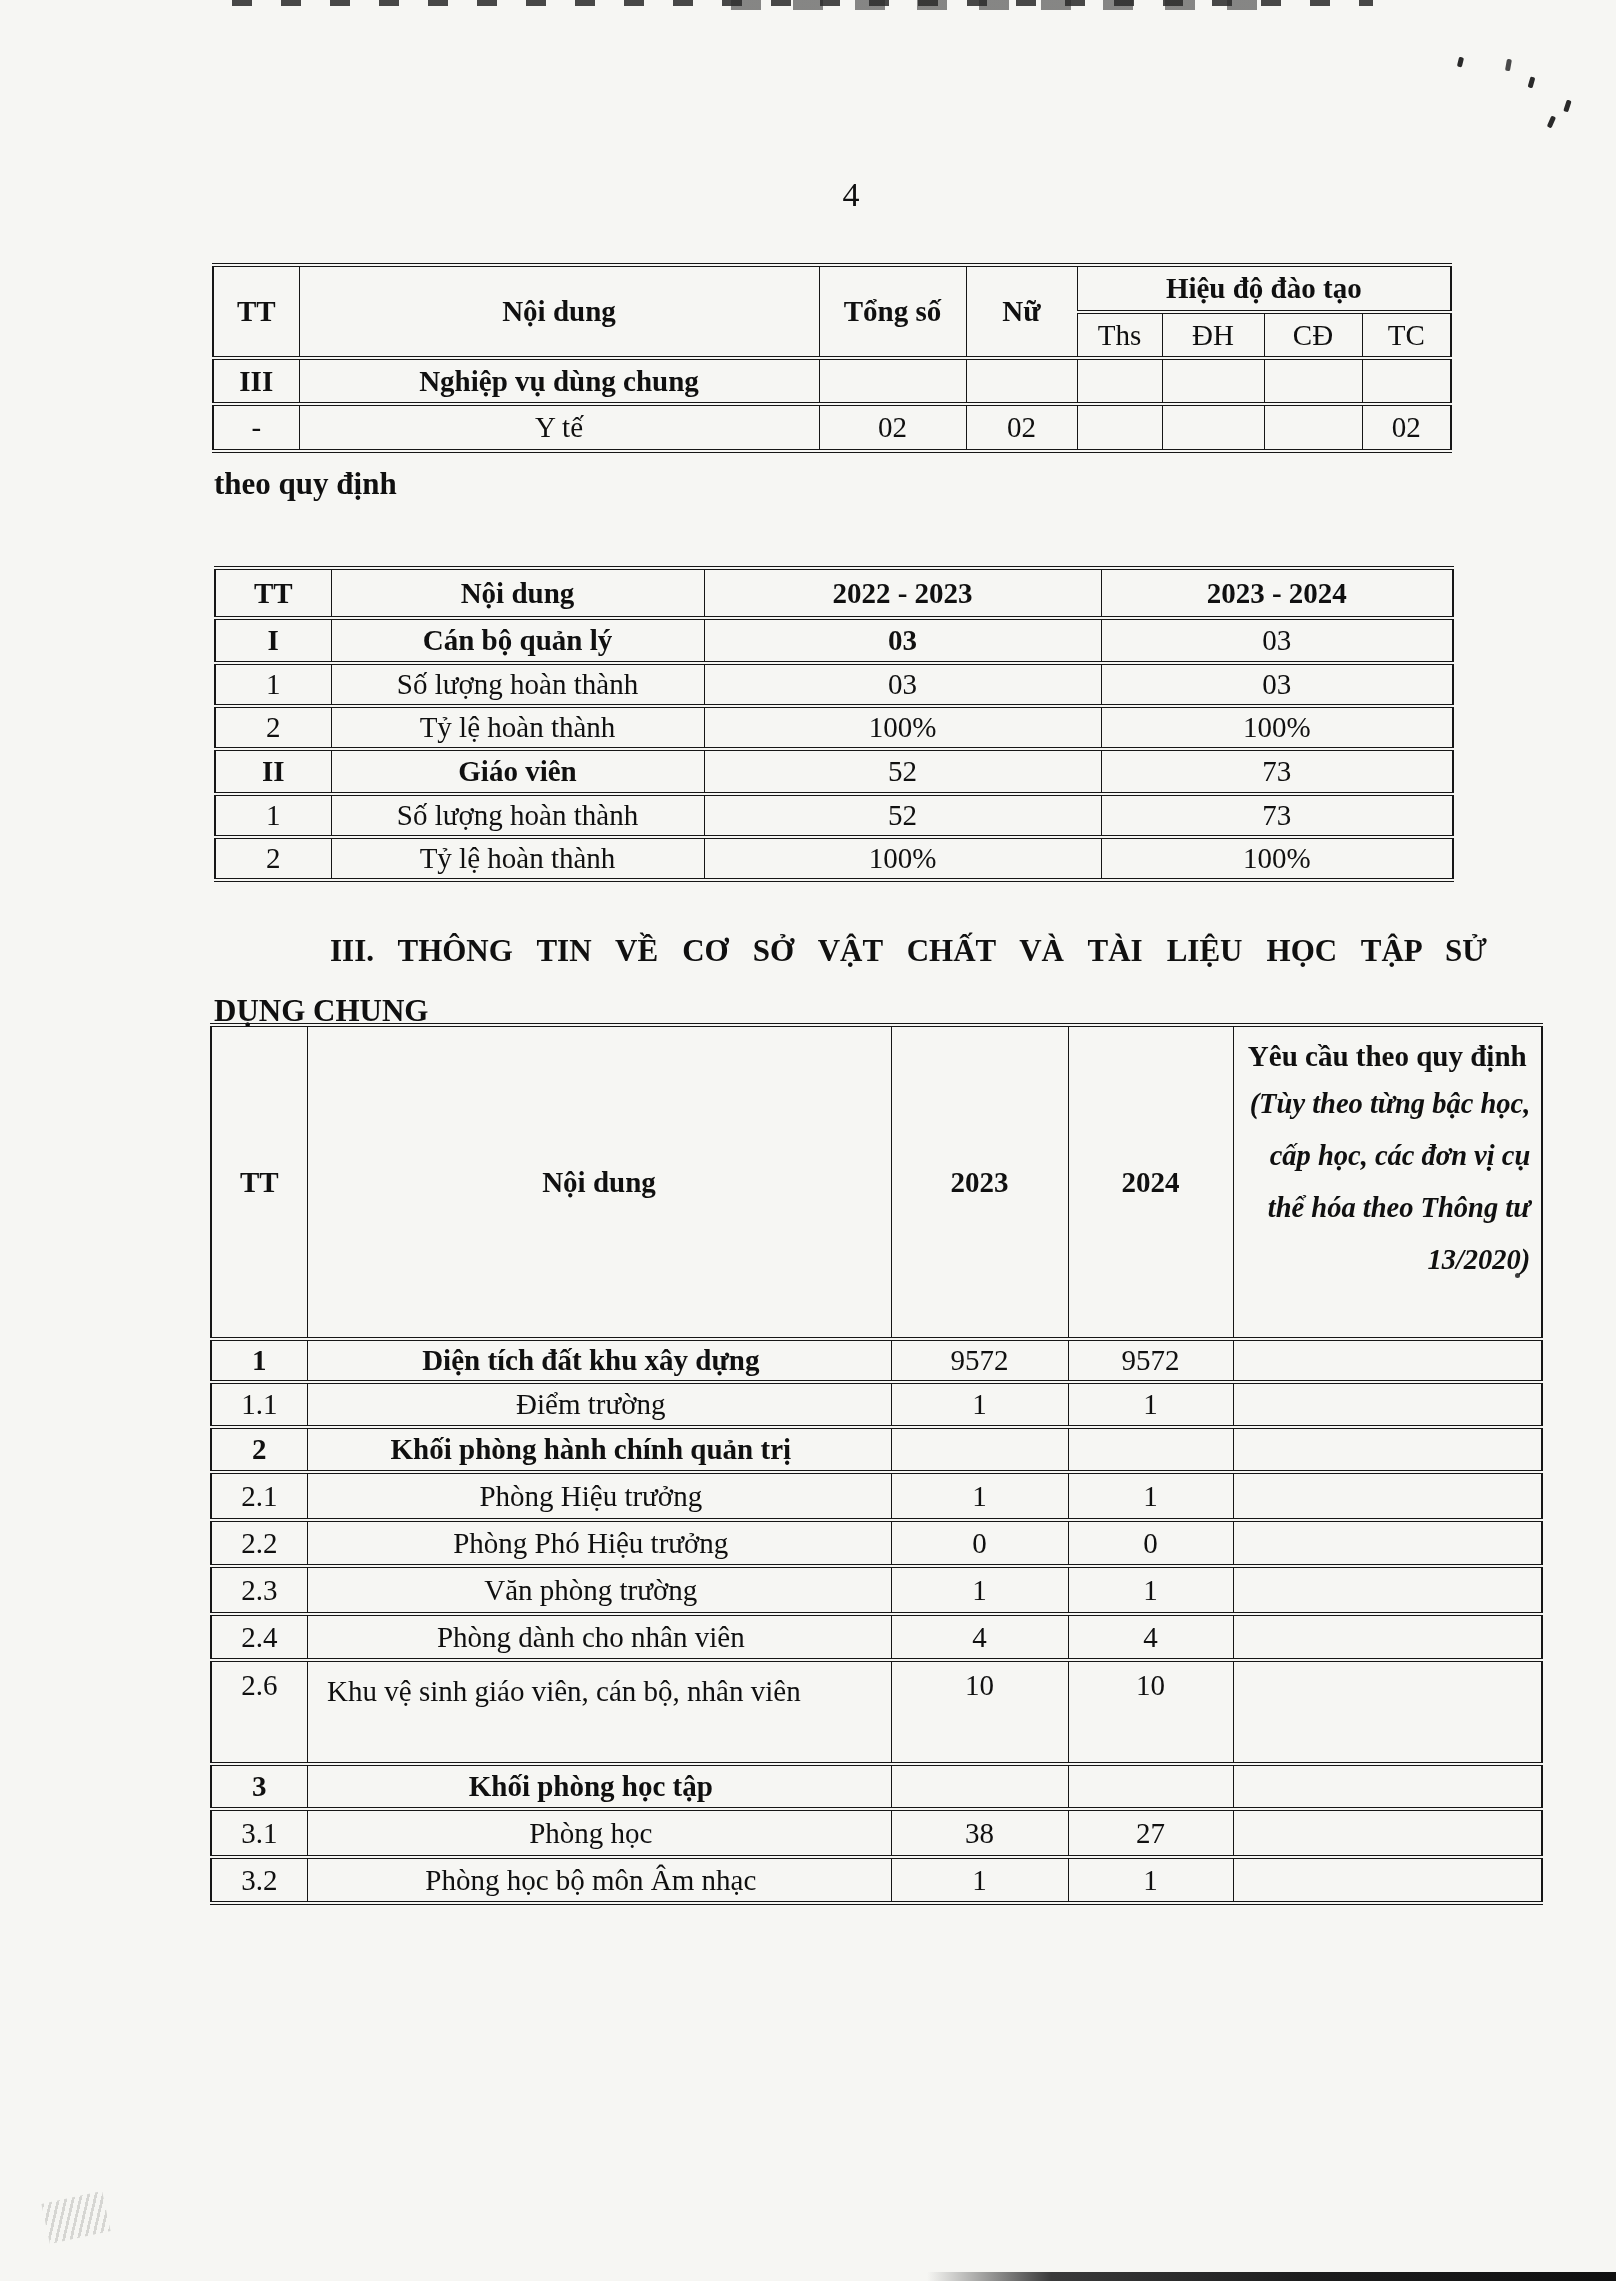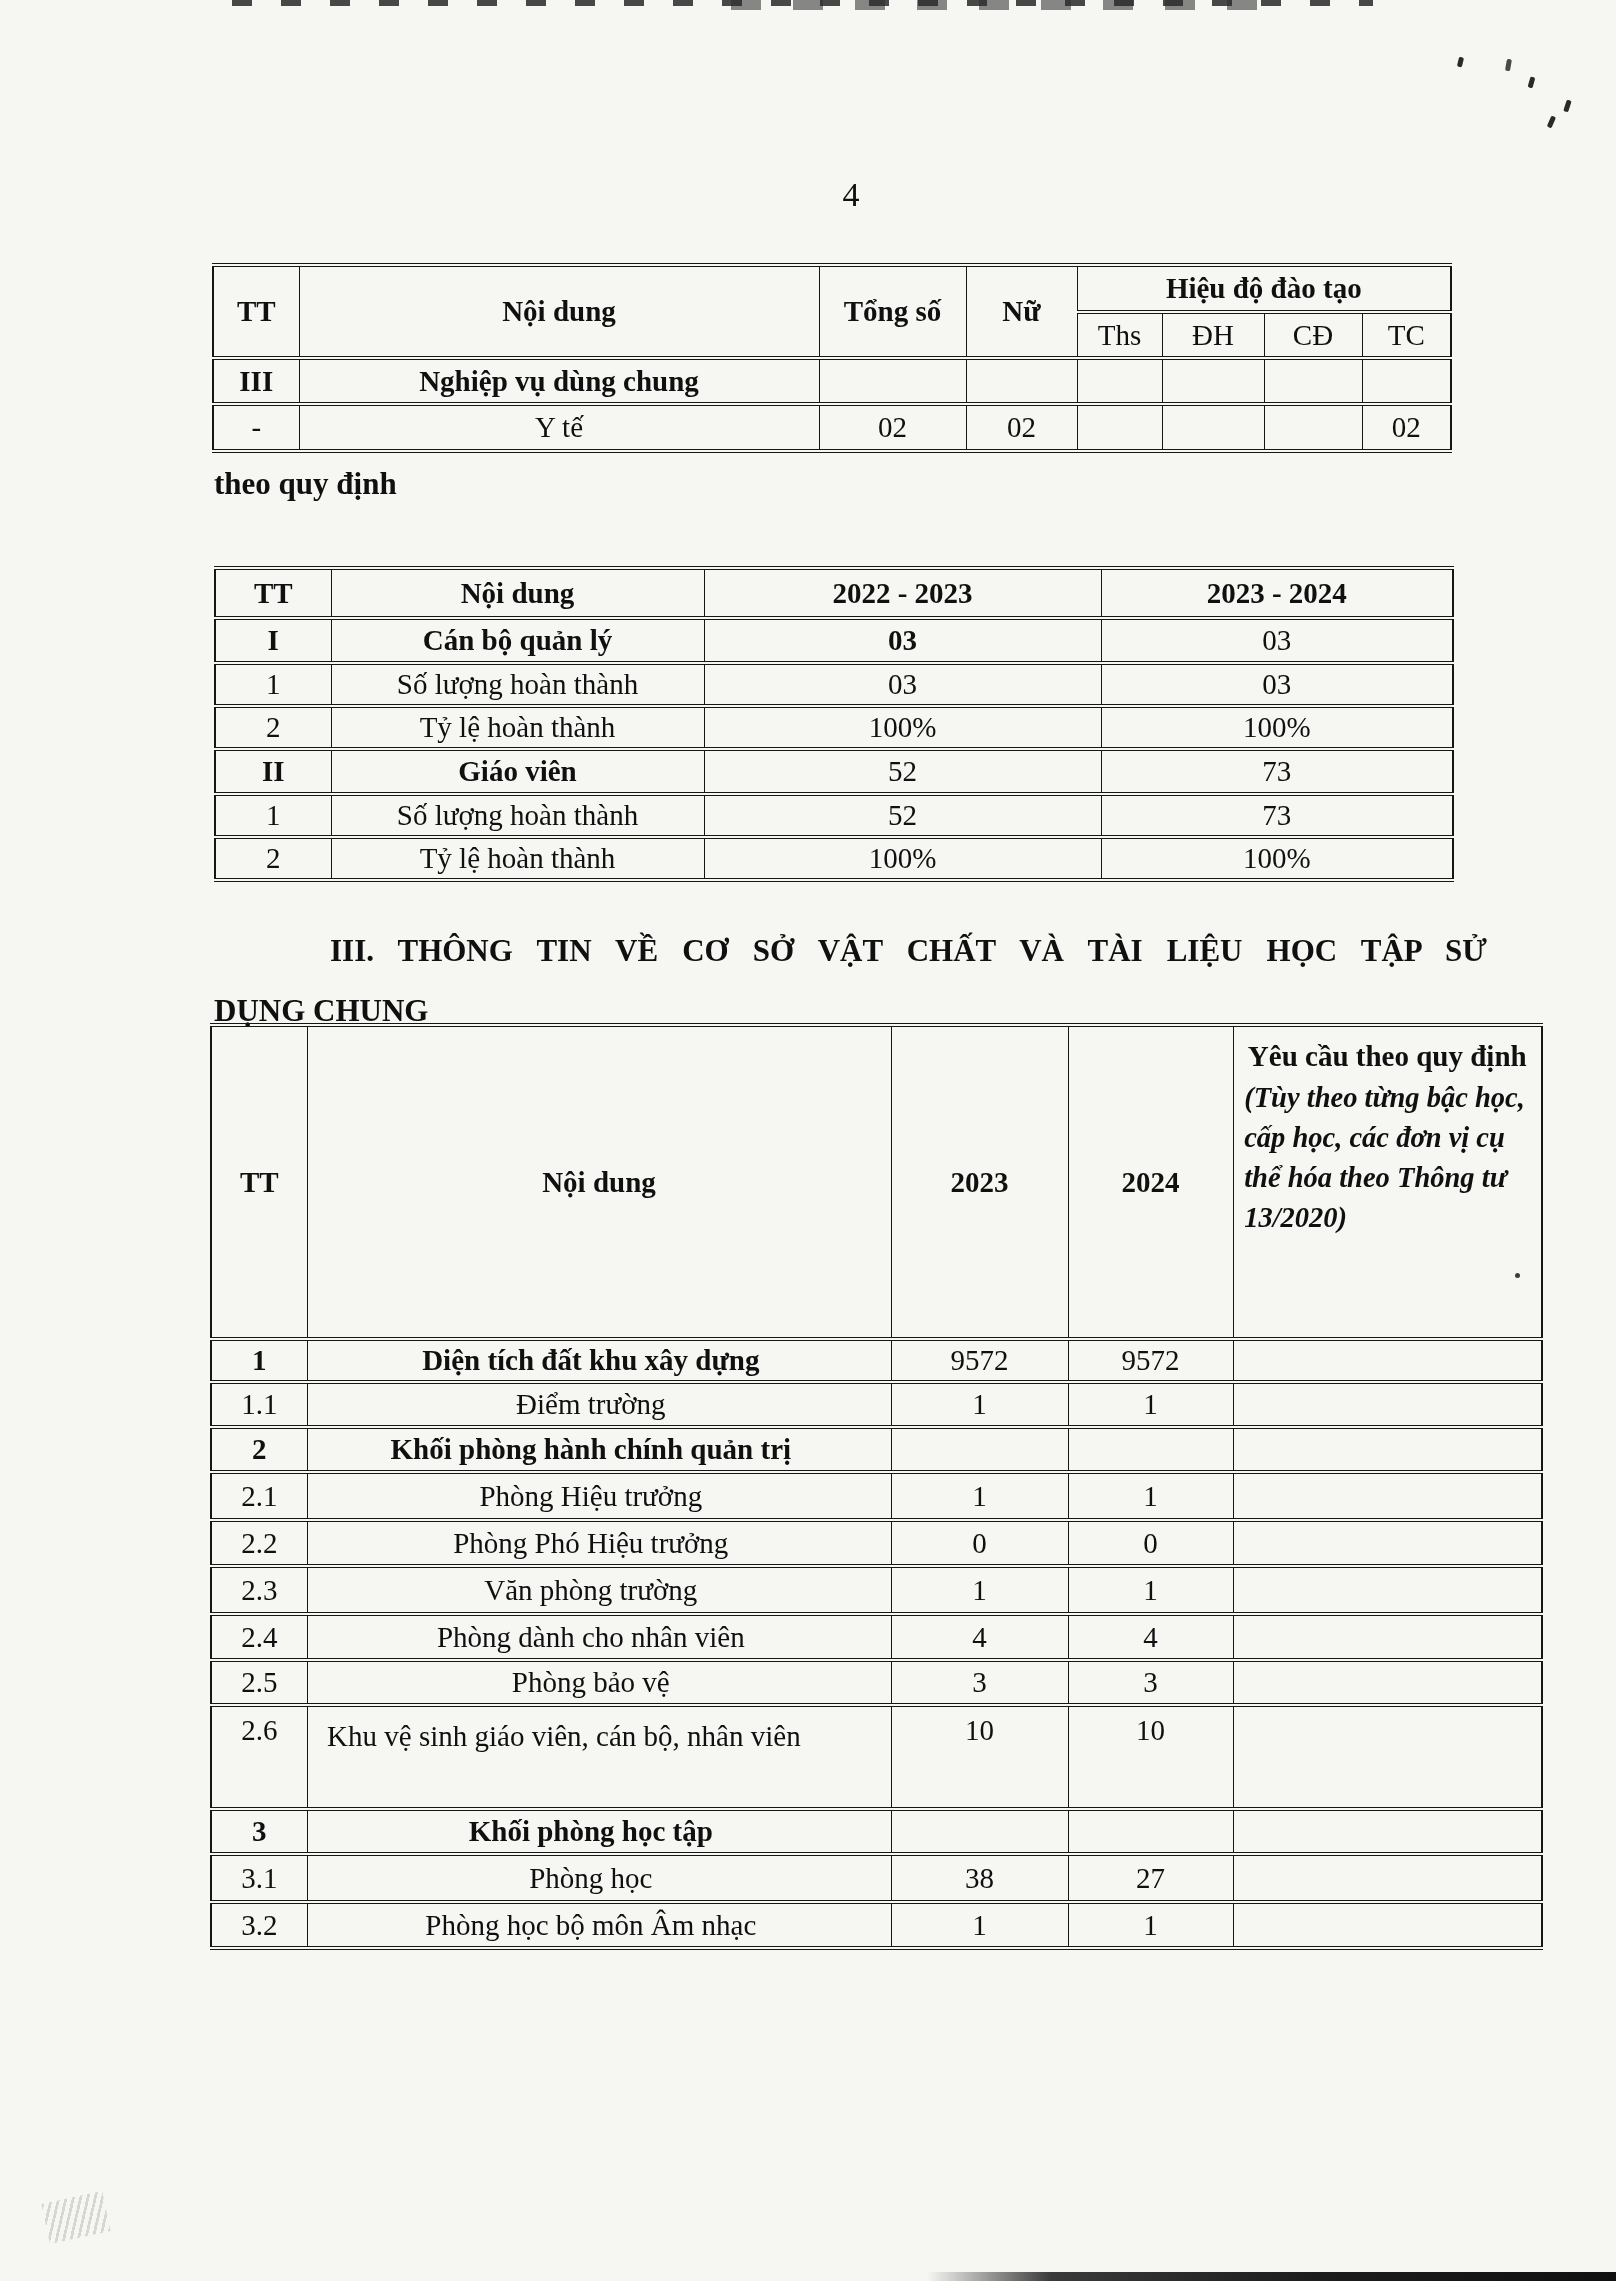--- a/index.html
+++ b/index.html
@@ -56,21 +56,21 @@
   .b{font-weight:bold;}
   #t1{left:212px;top:263px;width:1239px;}
   #t1 td.sub{border-top:1.8px solid #161616;}
   #t2{left:214px;top:566px;width:1240px;}
   #t3{left:210px;top:1023px;width:1333px;}
   #t3 td.lbl{padding-left:19.6px;padding-right:36px;}
   #t3 td.top{vertical-align:top;padding-top:7.1px;}
   #t3 td.jus{text-align:justify;vertical-align:top;padding-top:7.1px;line-height:45px;}
   #t3 .req-head{vertical-align:top;padding:9px 10.7px 0 10.7px;}
   .req-title{font-weight:bold;font-size:29px;line-height:40px;text-align:center;}
-  .req-note{font-weight:bold;font-style:italic;font-size:28.5px;line-height:40px;text-align:left;margin-top:1.8px;}
+  .req-note{font-weight:bold;font-style:italic;font-size:28.5px;line-height:52px;text-align:right;margin-top:1.8px;}
 </style>
 </head>
 <body>
 
 <div class="page">
 
   <div class="strip-top"></div>
   <div class="strip-top2"></div>
   <div class="speck s1"></div>
   <div class="speck s2"></div>
@@ -254,27 +254,20 @@
       <td>1</td>
       <td></td>
     </tr>
     <tr style="height:46px">
       <td>2.4</td>
       <td class="lbl">Phòng dành cho nhân viên</td>
       <td>4</td>
       <td>4</td>
       <td></td>
     </tr>
-    <tr style="height:45px">
-      <td>2.5</td>
-      <td class="lbl">Phòng bảo vệ</td>
-      <td>3</td>
-      <td>3</td>
-      <td></td>
-    </tr>
     <tr style="height:104px">
       <td class="top">2.6</td>
       <td class="lbl jus">Khu vệ sinh giáo viên, cán bộ, nhân viên</td>
       <td class="top">10</td>
       <td class="top">10</td>
       <td></td>
     </tr>
     <tr style="height:45px">
       <td class="b">3</td>
       <td class="lbl b">Khối phòng học tập</td>

